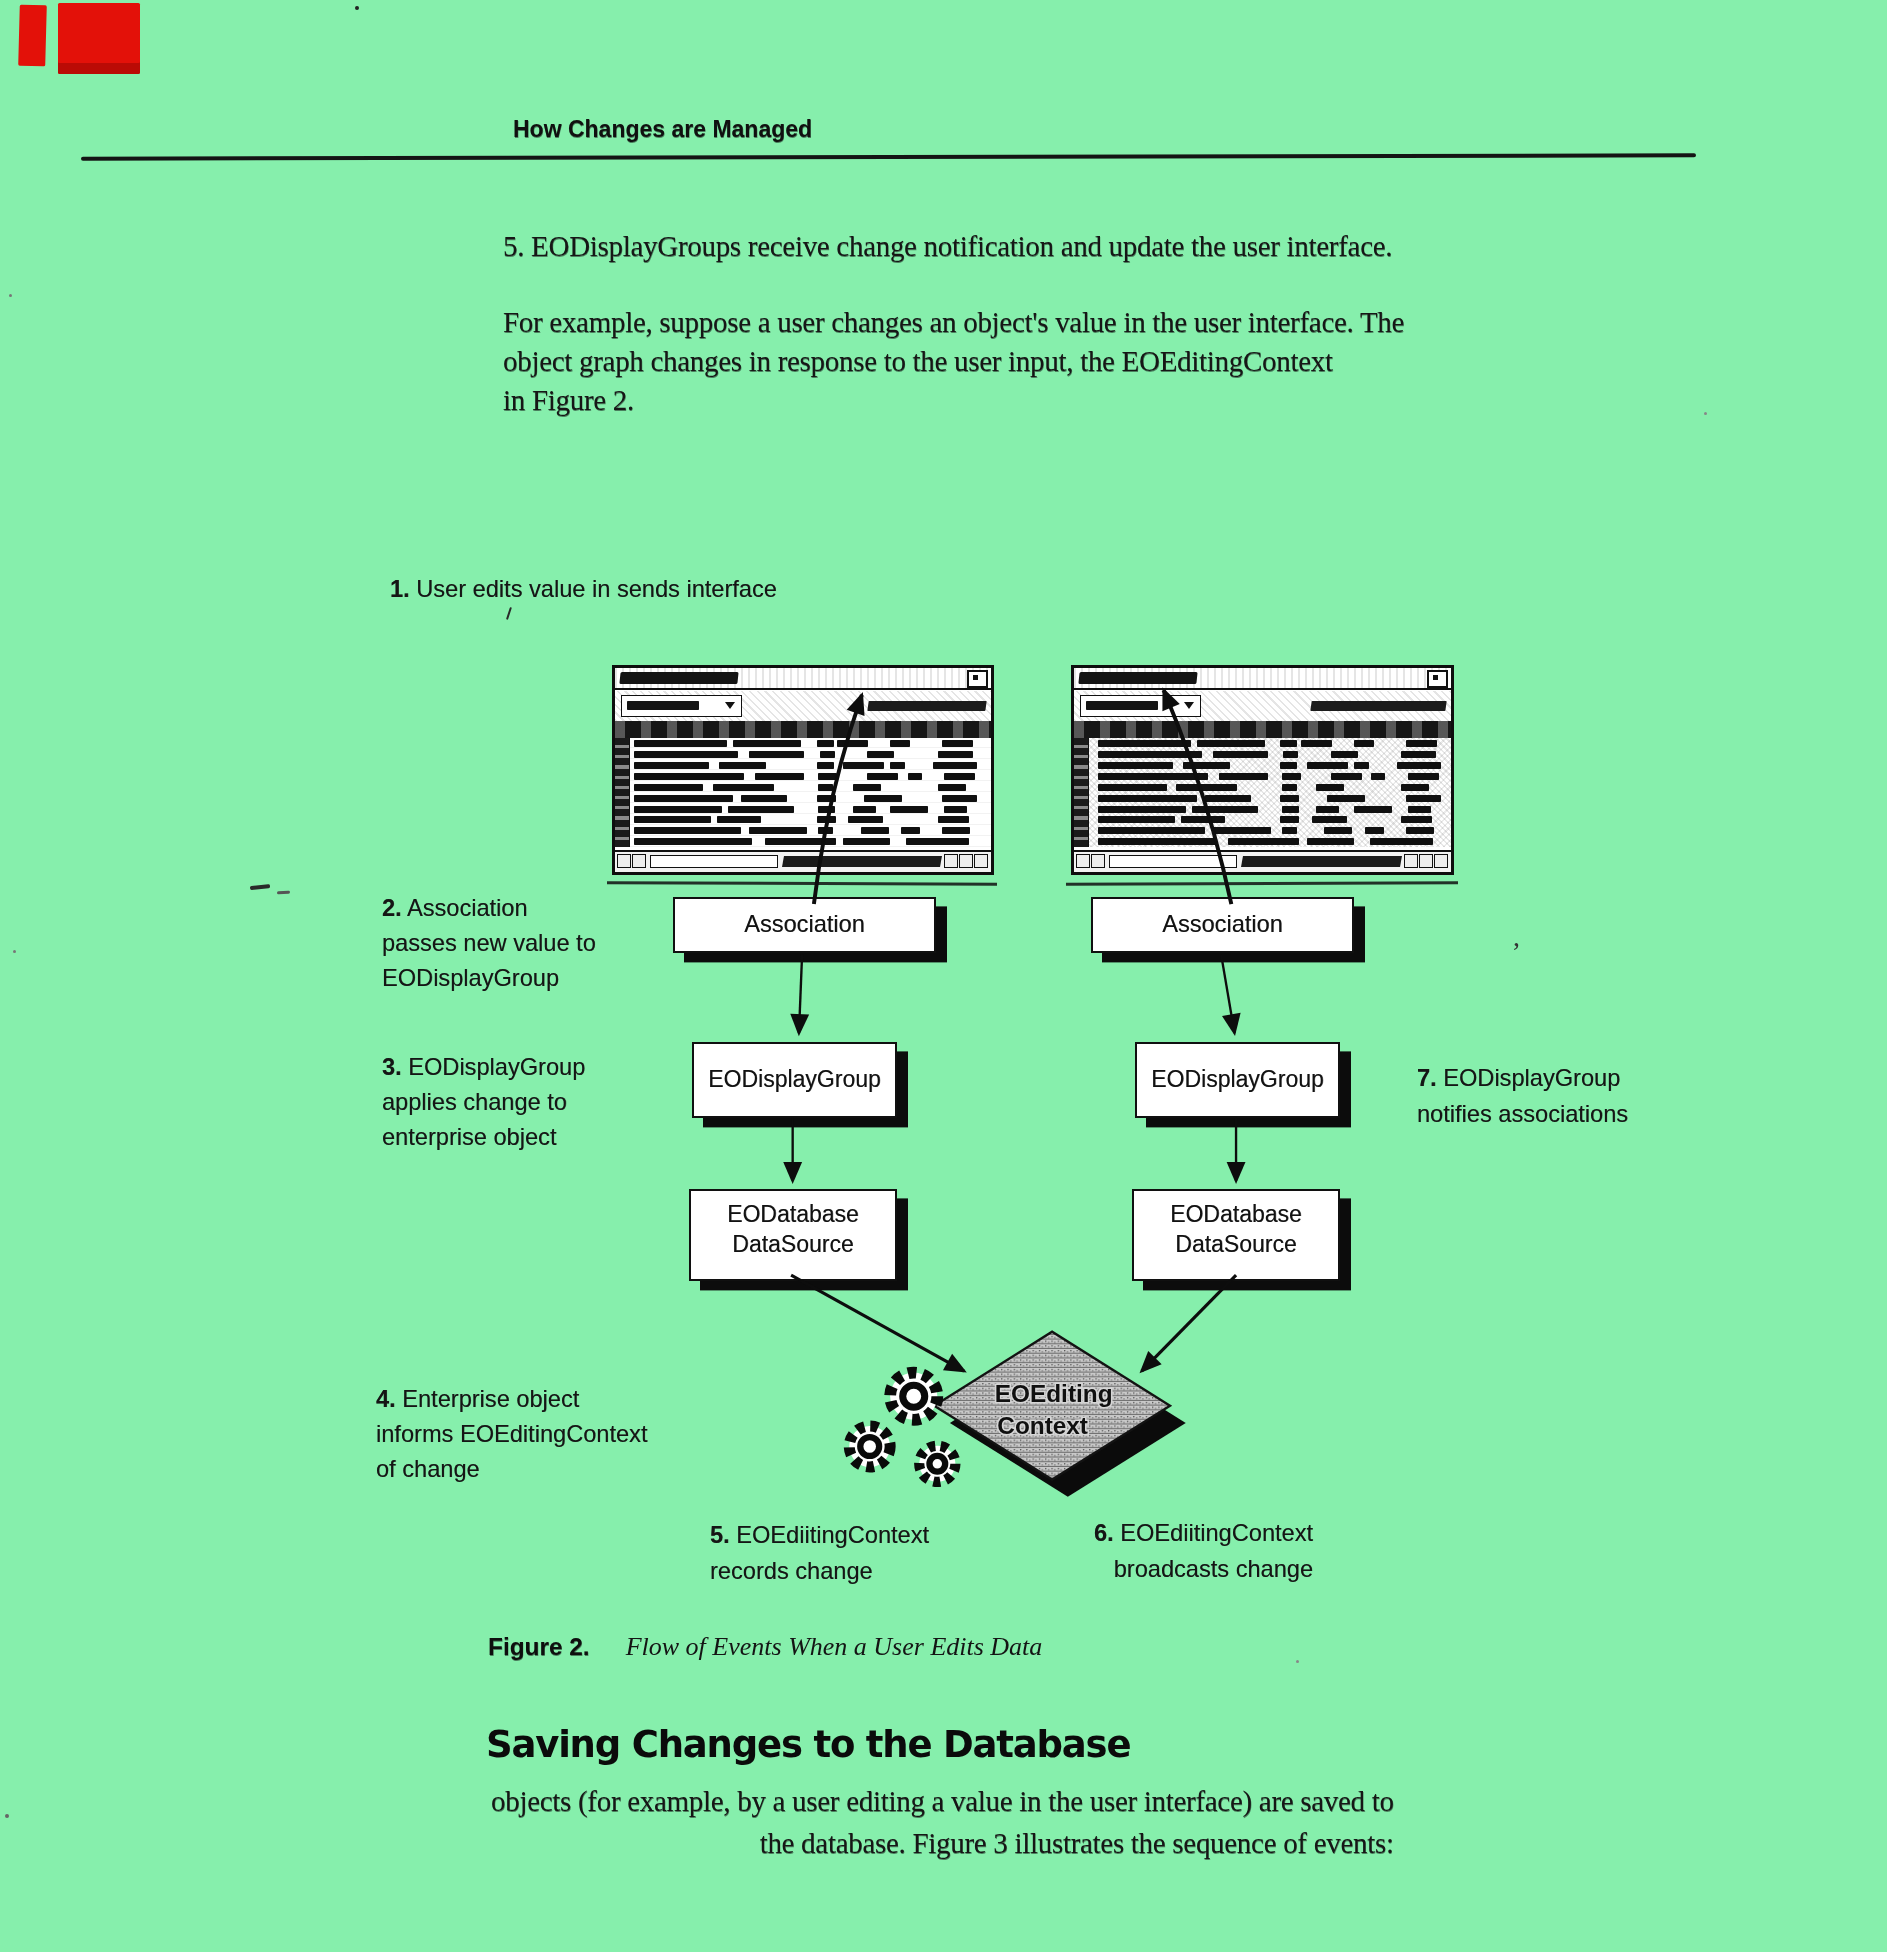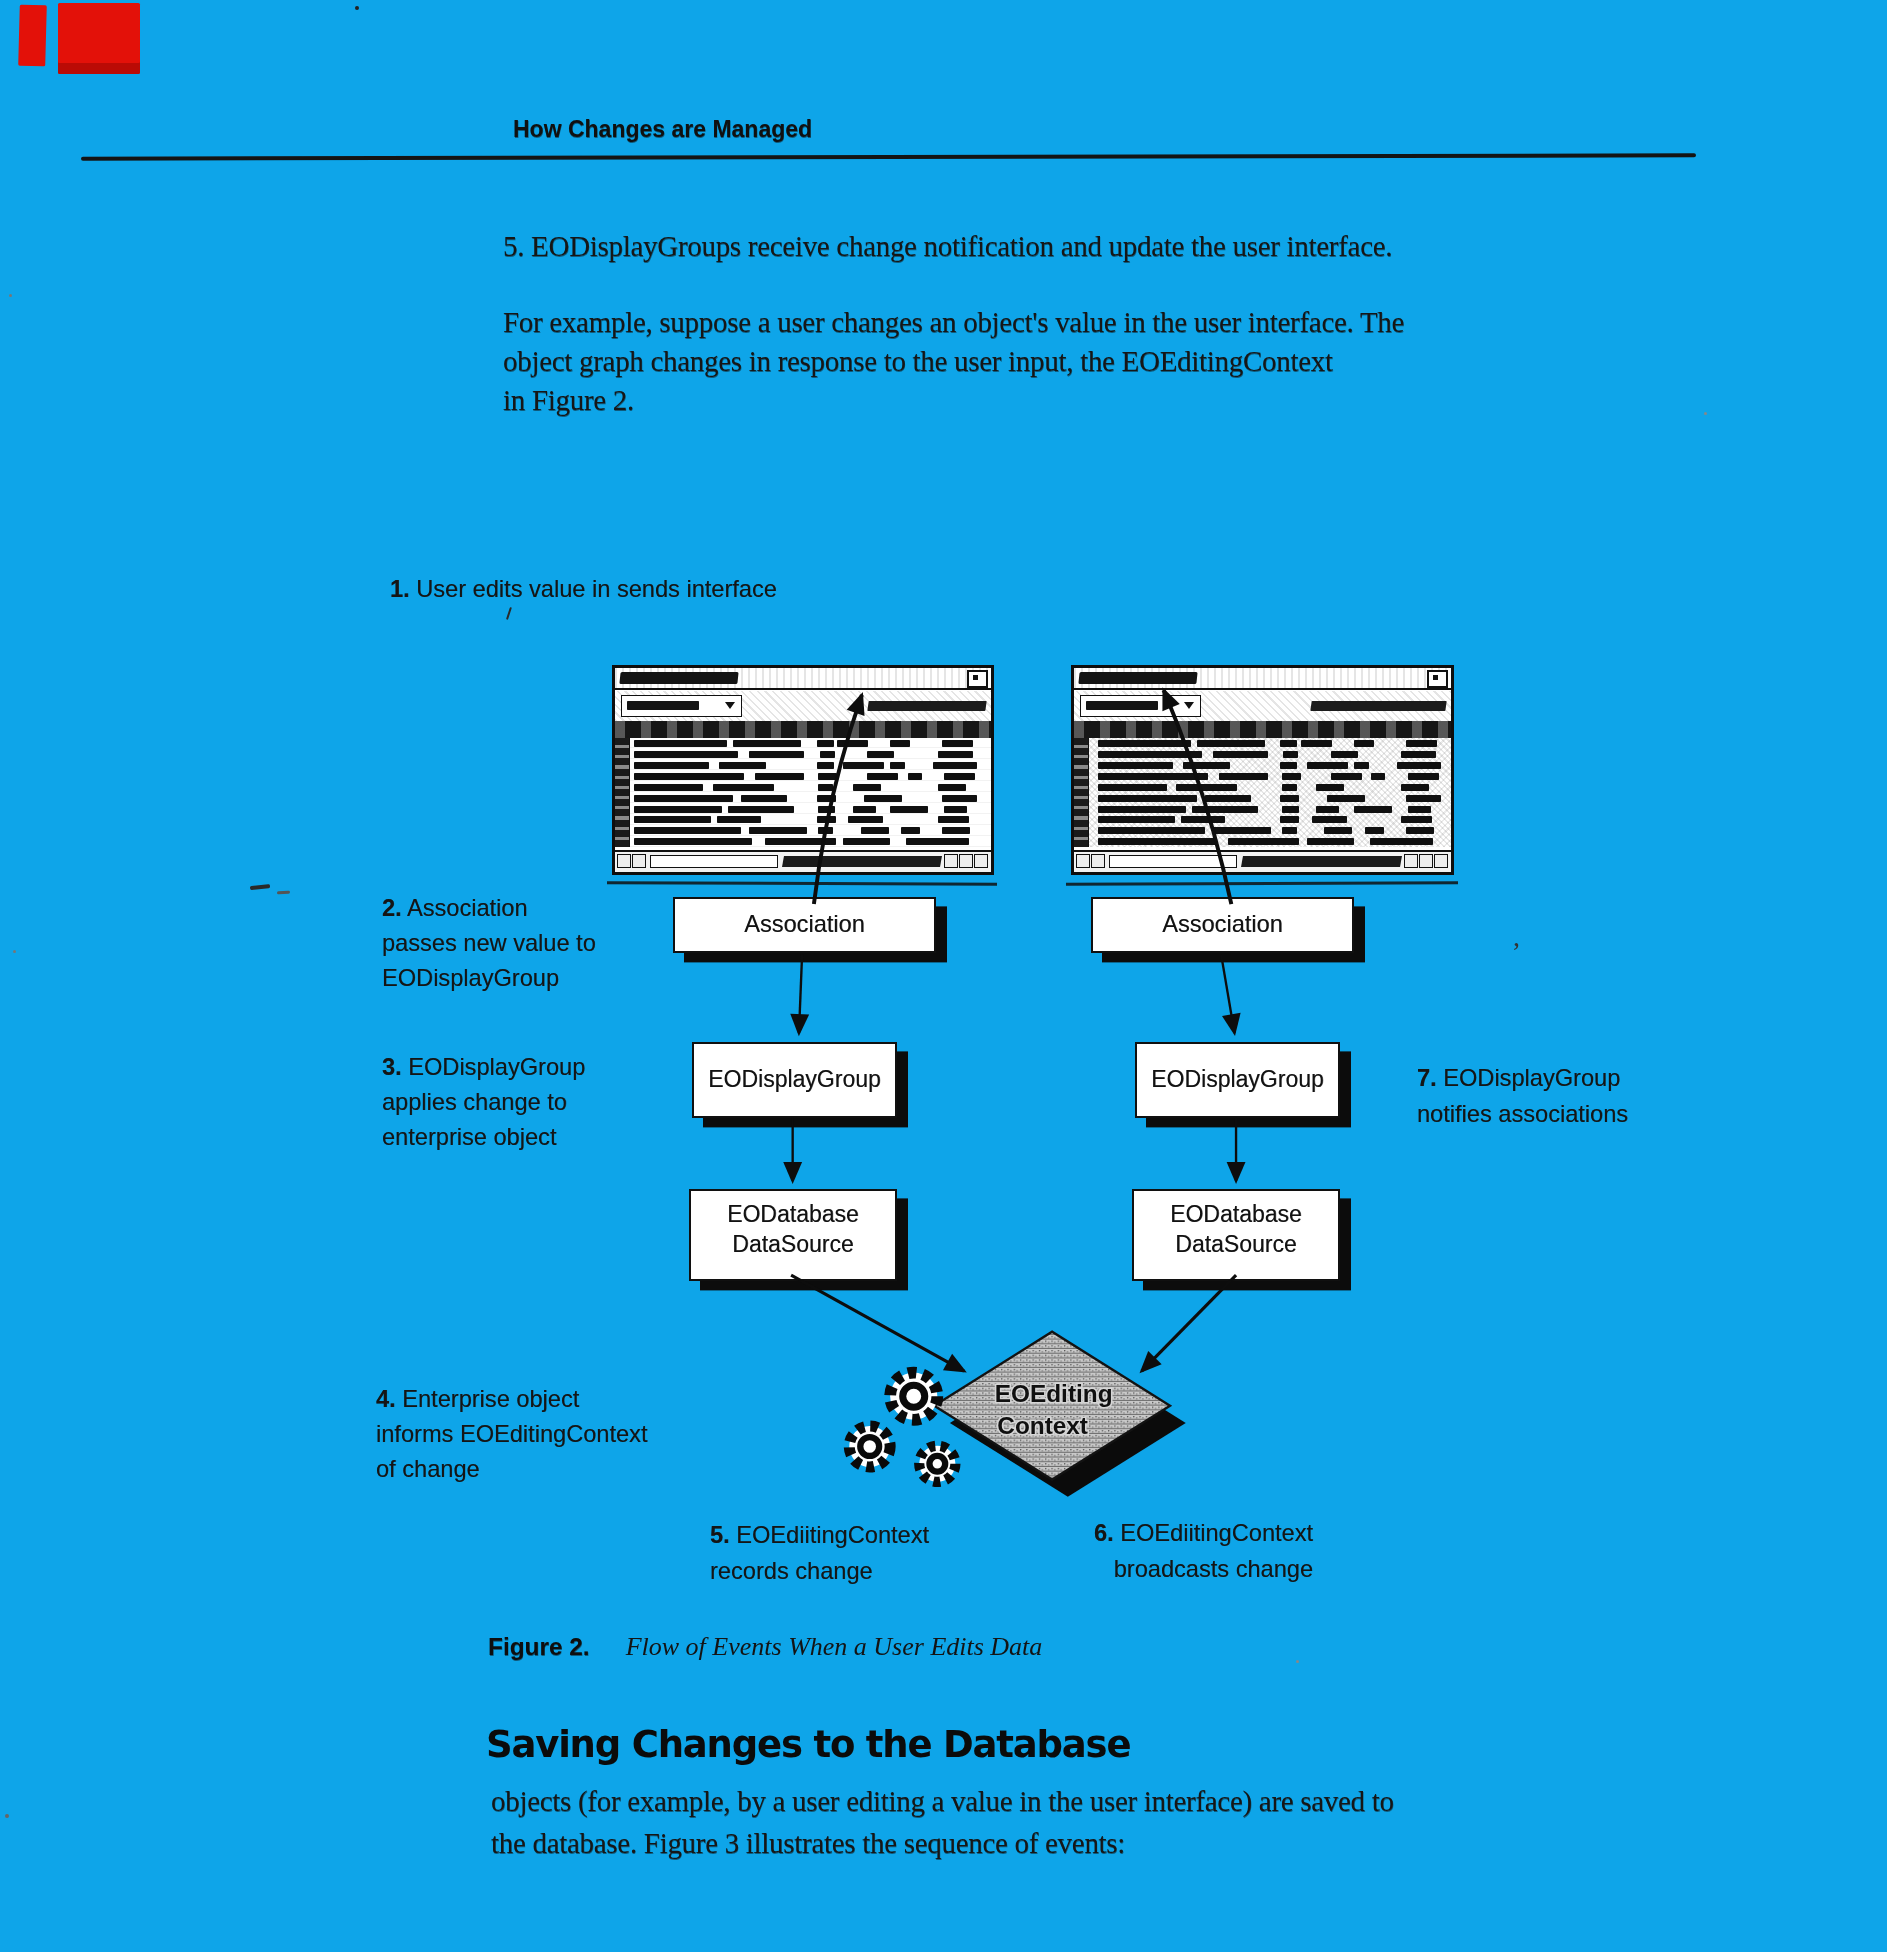--- a/index.html
+++ b/index.html
@@ -1,16 +1,16 @@
 <!DOCTYPE html>
 <html style="font-size:12.6px"><head>
 <meta charset="utf-8">
 <style>
   html,body{margin:0;padding:0;background:#ffffff;}
-  #page{position:relative;width:1888px;height:1952px;background:#0ea5e9;overflow:hidden;
+  #page{position:relative;width:1888px;height:1952px;background:#86efac;overflow:hidden;
         font-family:"Liberation Serif",serif;color:#161616;}
   .abs{position:absolute;}
   .ink{text-shadow:0.4px 0.5px 0 rgba(15,15,15,.5);}
   
   .redmark{position:absolute;background:#e31109;border-radius:1.6px;}
   .dot{position:absolute;background:#444;border-radius:50%;}
   
   .pghead{position:absolute;font-family:"Liberation Sans",sans-serif;font-weight:bold;
           font-size:23px;color:#101010;}
   .rule{position:absolute;background:#141414;border-radius:2.4px;}
@@ -417,17 +417,17 @@
   <div class="tick" style="left:277px;top:891px;width:12.6px;height:3.1px;background:#555;transform:rotate(-4deg);"></div>
   <div class="comma" style="left:1513px;top:921px;">,</div>
 
   <div class="figcap" style="left:488px;top:1632px;">
     <span class="fc-label ink">Figure 2.</span><span class="fc-text">Flow of Events When a User Edits Data</span>
   </div>
 
   <div class="sechead" style="left:486px;top:1723px;">Saving Changes to the Database</div>
   <div class="para ink" style="left:491px;top:1780px;line-height:42px;">
     <div class="pline" style="height:42px;">objects (for example, by a user editing a value in the user interface) are saved to</div>
-    <div class="pline" style="height:42px;">the database. Figure 3 illustrates the sequence of events:</div>
+    <div class="pline" style="height:42px;text-align:right;">the database. Figure 3 illustrates the sequence of events:</div>
   </div>
 
 </div>
 
 
 </body></html>

